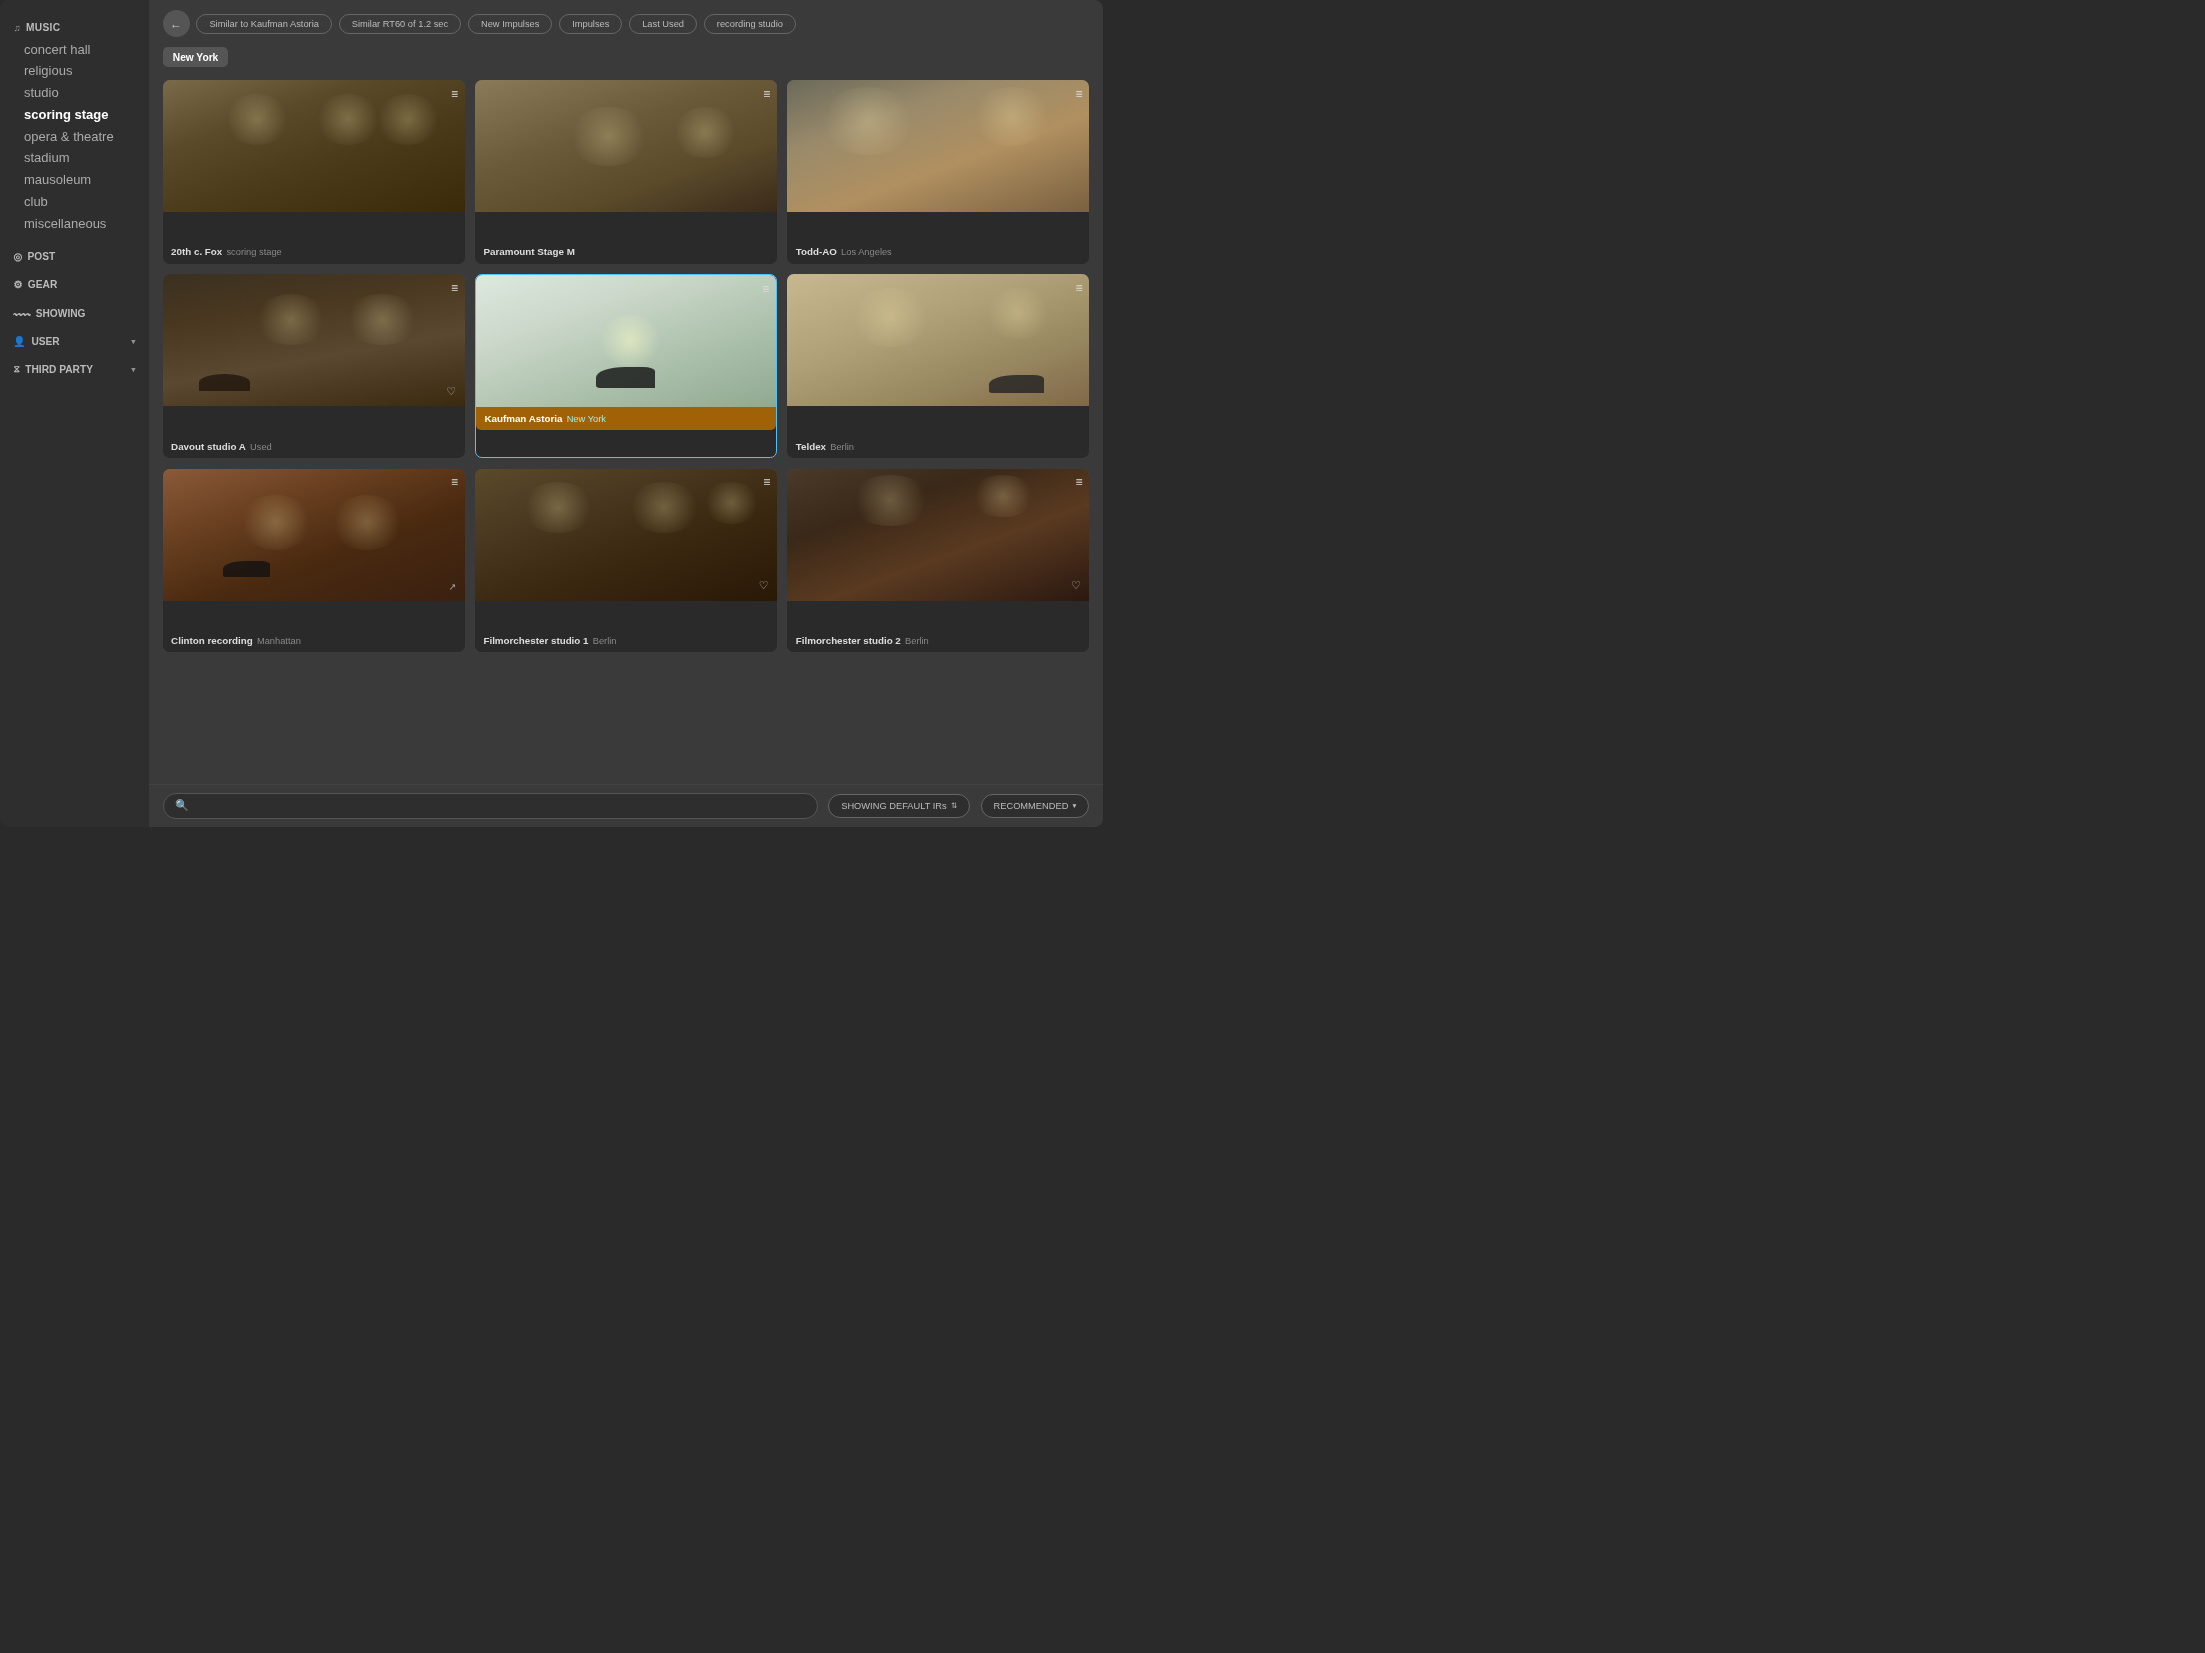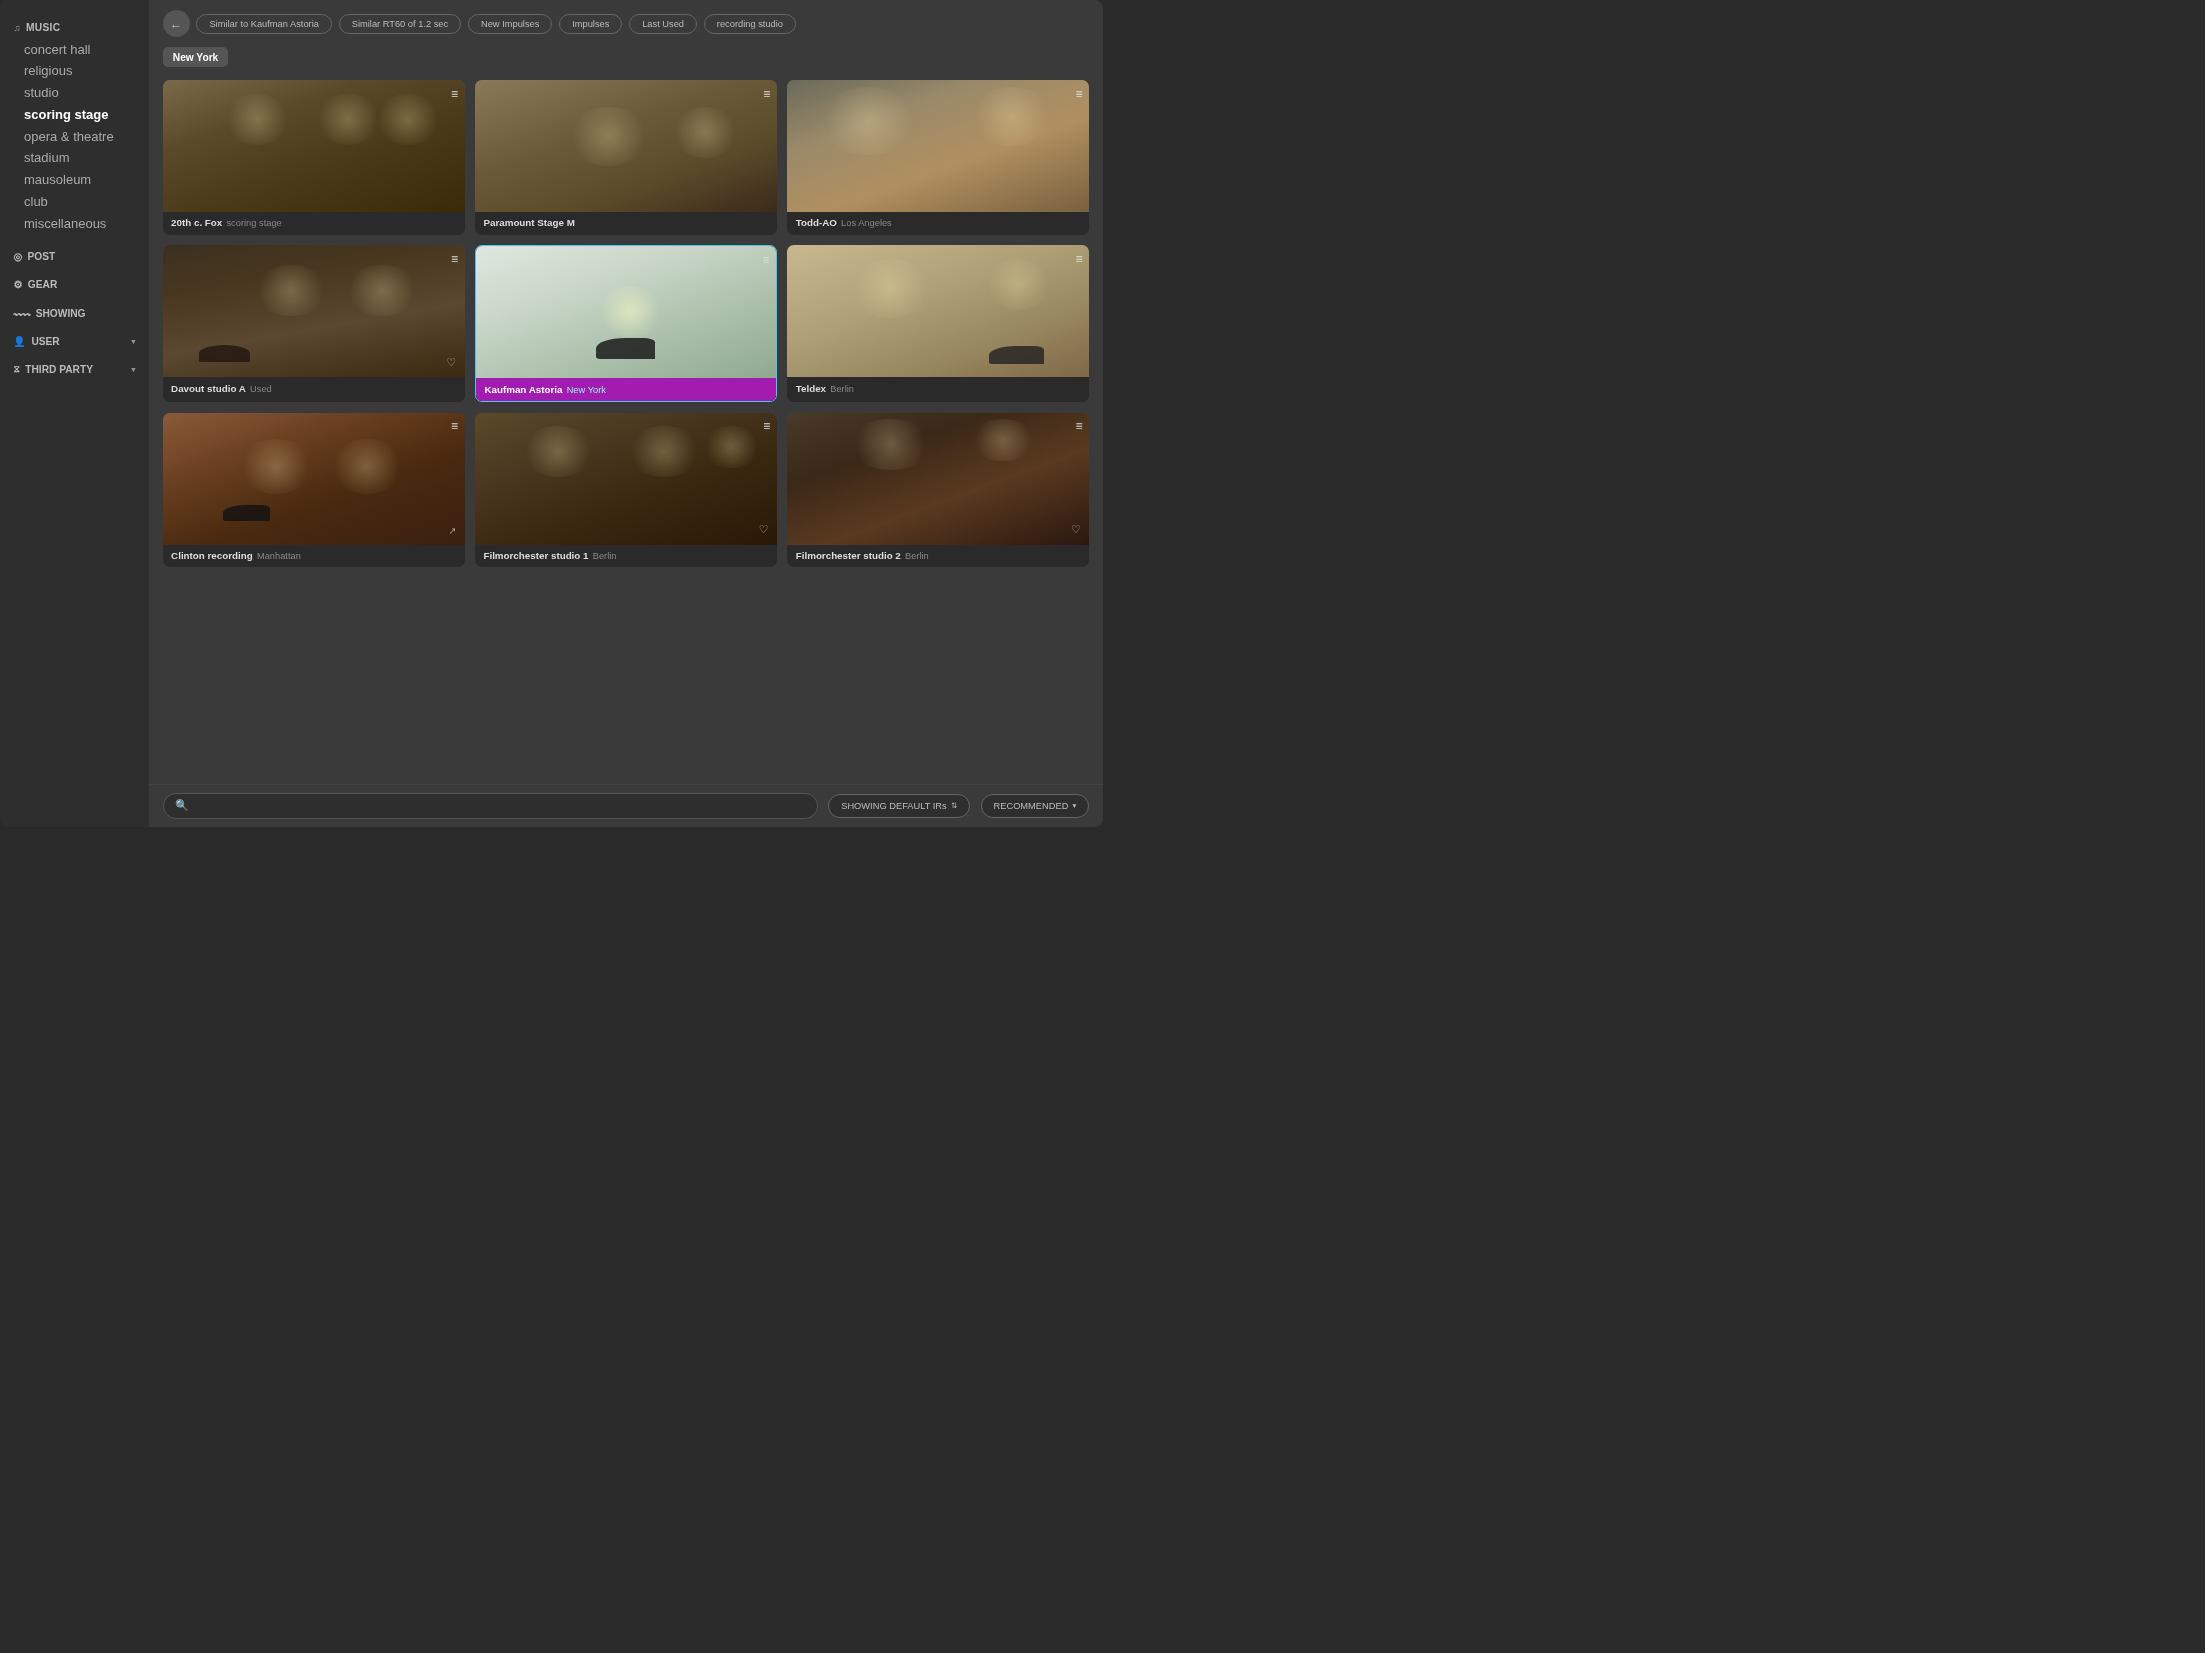--- a/index.html
+++ b/index.html
@@ -188,20 +188,21 @@
     .card-label {
       padding: 5.1px 8.5px 6.8px 8.5px;
       font-size: 9.8px;
       display: flex;
       align-items: baseline;
       gap: 4.2px;
     }
     .card-label-name {
       color: #ddd;
       font-weight: 600;
+      margin-top: 29px;
     }
     .card-label-sub {
       color: #888;
       font-size: 9.3px;
     }
     .card-label-highlight {
       background: #4fc3f7;
       border-radius: 3.4px;
       padding: 1.7px 6.8px;
       color: #fff;
@@ -467,21 +468,21 @@
       <div class="grid-card" style="border: 1.7px solid #4fc3f7; border-radius:6.8px;">
         <div class="card-image">
           <div class="card-image-inner img-kaufman">
             <div class="room-light" style="top:30%;left:40%;width:68px;height:51px;background:radial-gradient(circle,rgba(255,255,200,0.5) 0%,transparent 70%);"></div>
 
             <div style="position:absolute;bottom:15%;left:40%;width:59px;height:21px;background:#111;border-radius:50% 20% 0 10%;opacity:0.8;"></div>
           </div>
           <span class="card-menu-icon">≡</span>
           <span class="card-heart-icon">♡</span>
         </div>
-        <div class="card-label" style="background:#a21caf;border-radius:0 0 5.1px 5.1px;">
+        <div class="card-label" style="background:#a16207;border-radius:0 0 5.1px 5.1px;">
           <span class="card-label-highlight" style="background:transparent;padding:0;">Kaufman Astoria</span>
           <span class="card-label-sub-highlight">New York</span>
         </div>
       </div>
 
       <div class="grid-card">
         <div class="card-image">
           <div class="card-image-inner img-teldex">
             <div class="room-light" style="top:10%;left:20%;width:85px;height:59px;"></div>
             <div class="room-light" style="top:10%;left:65%;width:68px;height:51px;"></div>

